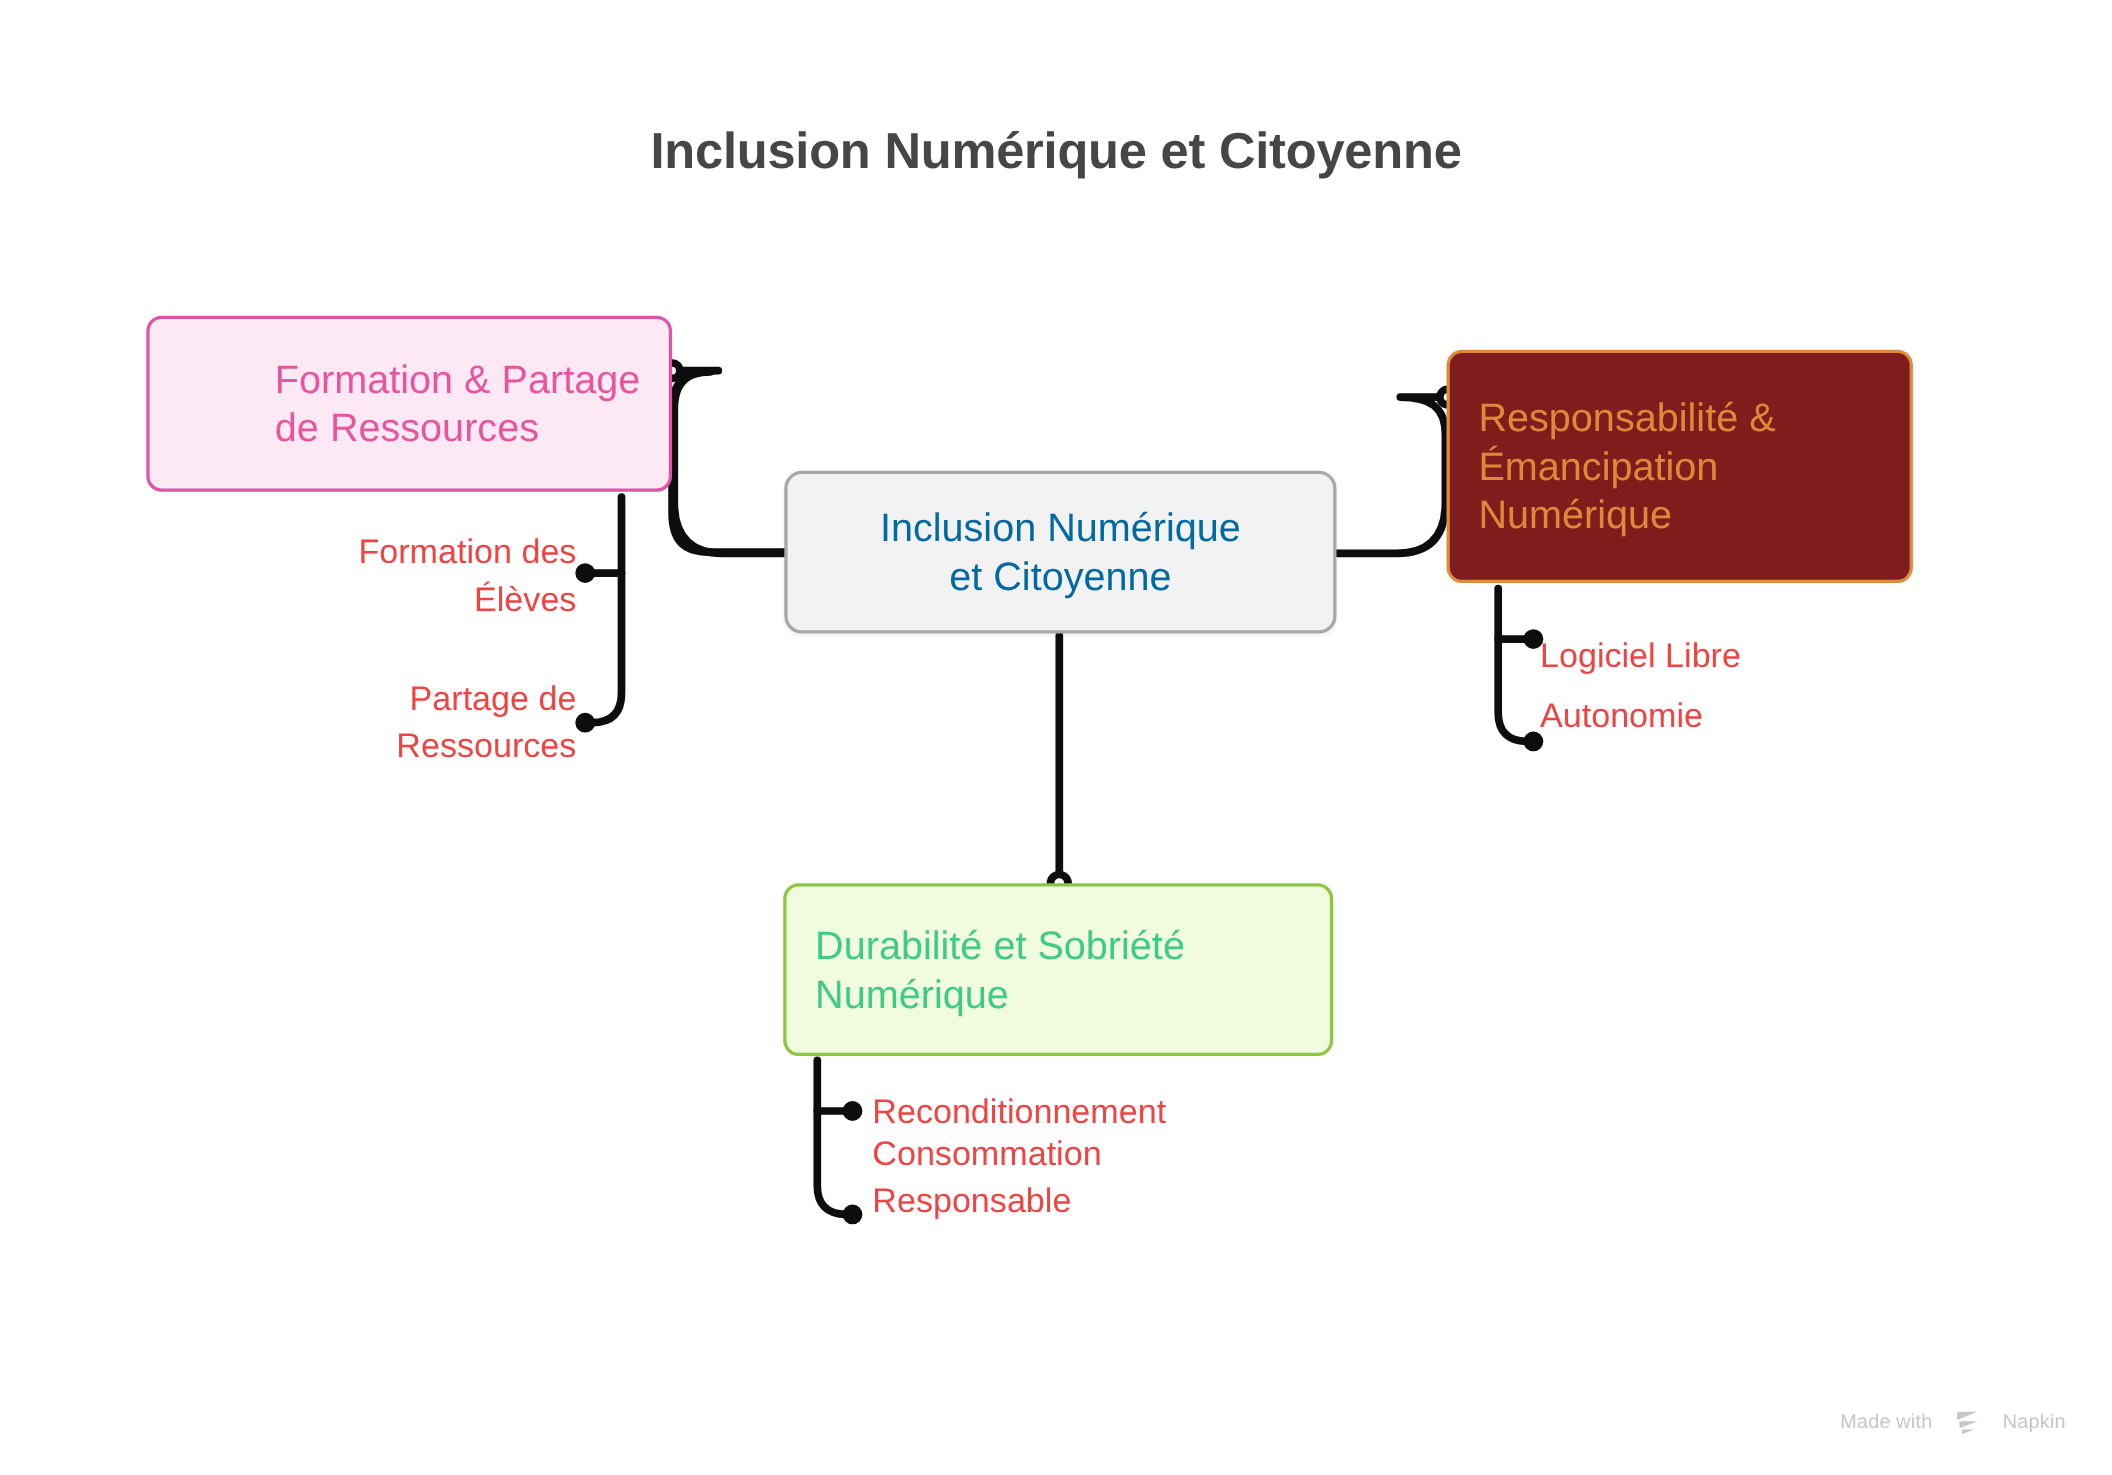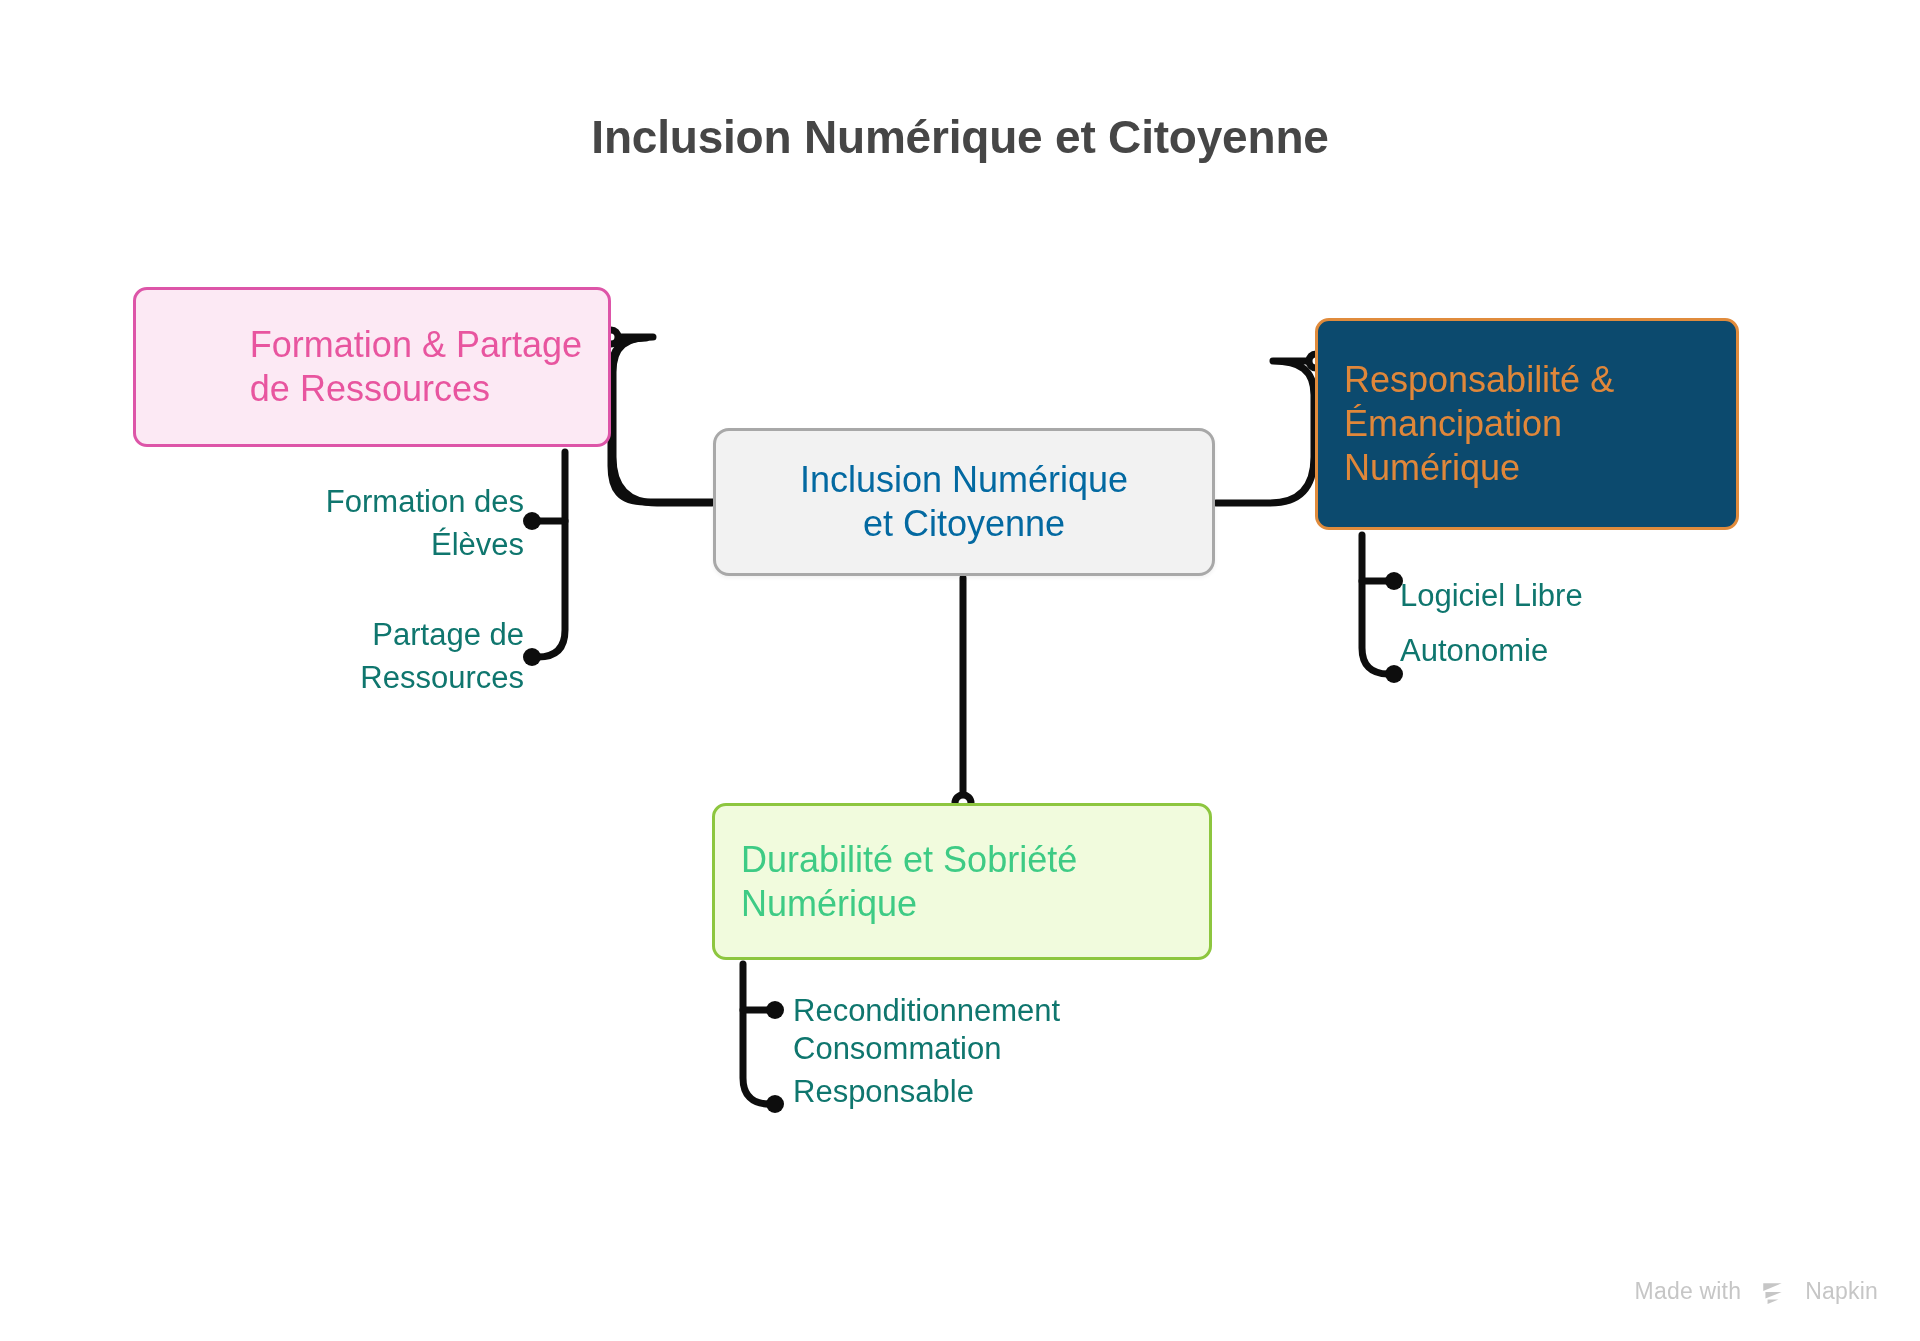--- a/index.html
+++ b/index.html
@@ -86,21 +86,21 @@
     align-items: flex-end;
   }
   #node-branch-pink .node-text { color: #e8559f; }
 
   
   #node-branch-orange {
     left: 1315px;
     top: 318px;
     width: 424px;
     height: 212px;
-    background: #0c4a6e;
+    background: #7f1d1d;
     border: 3px solid #e08b3c;
     text-align: left;
     align-items: flex-start;
   }
   #node-branch-orange .node-text { color: #e0873a; }
 
   
   #node-branch-green {
     left: 712px;
     top: 803px;
@@ -111,21 +111,21 @@
     text-align: left;
     align-items: flex-start;
   }
   #node-branch-green .node-text { color: #3ecb85; }
 
   
   .leaf {
     position: absolute;
     font-size: 31px;
     line-height: 1.38;
-    color: #0f766e;
+    color: #ef4444;
     white-space: pre-line;
   }
   .leaf-right { text-align: right; }
   .leaf-left  { text-align: left; }
 
   #leaf-pink-0 { left: 140px; top: 481px; width: 384px; }
   #leaf-pink-1 { left: 140px; top: 614px; width: 384px; }
 
   #leaf-orange-0 { left: 1400px; top: 551px; width: 460px; margin-top: 24px; }
   #leaf-orange-1 { left: 1400px; top: 630px; width: 460px; }
@@ -135,21 +135,21 @@
 
   
   #watermark {
     position: absolute;
     right: 42px;
     bottom: 36px;
     display: flex;
     align-items: center;
     gap: 19px;
     color: #c6c6c6;
-    font-size: 23px;
+    font-size: 18px;
     letter-spacing: 0.2px;
     margin-top: 43px;
   }
   #watermark .wm-logo {
     display: inline-flex;
     width: 26px;
     height: 26px;
   }
 </style>
 </head>

